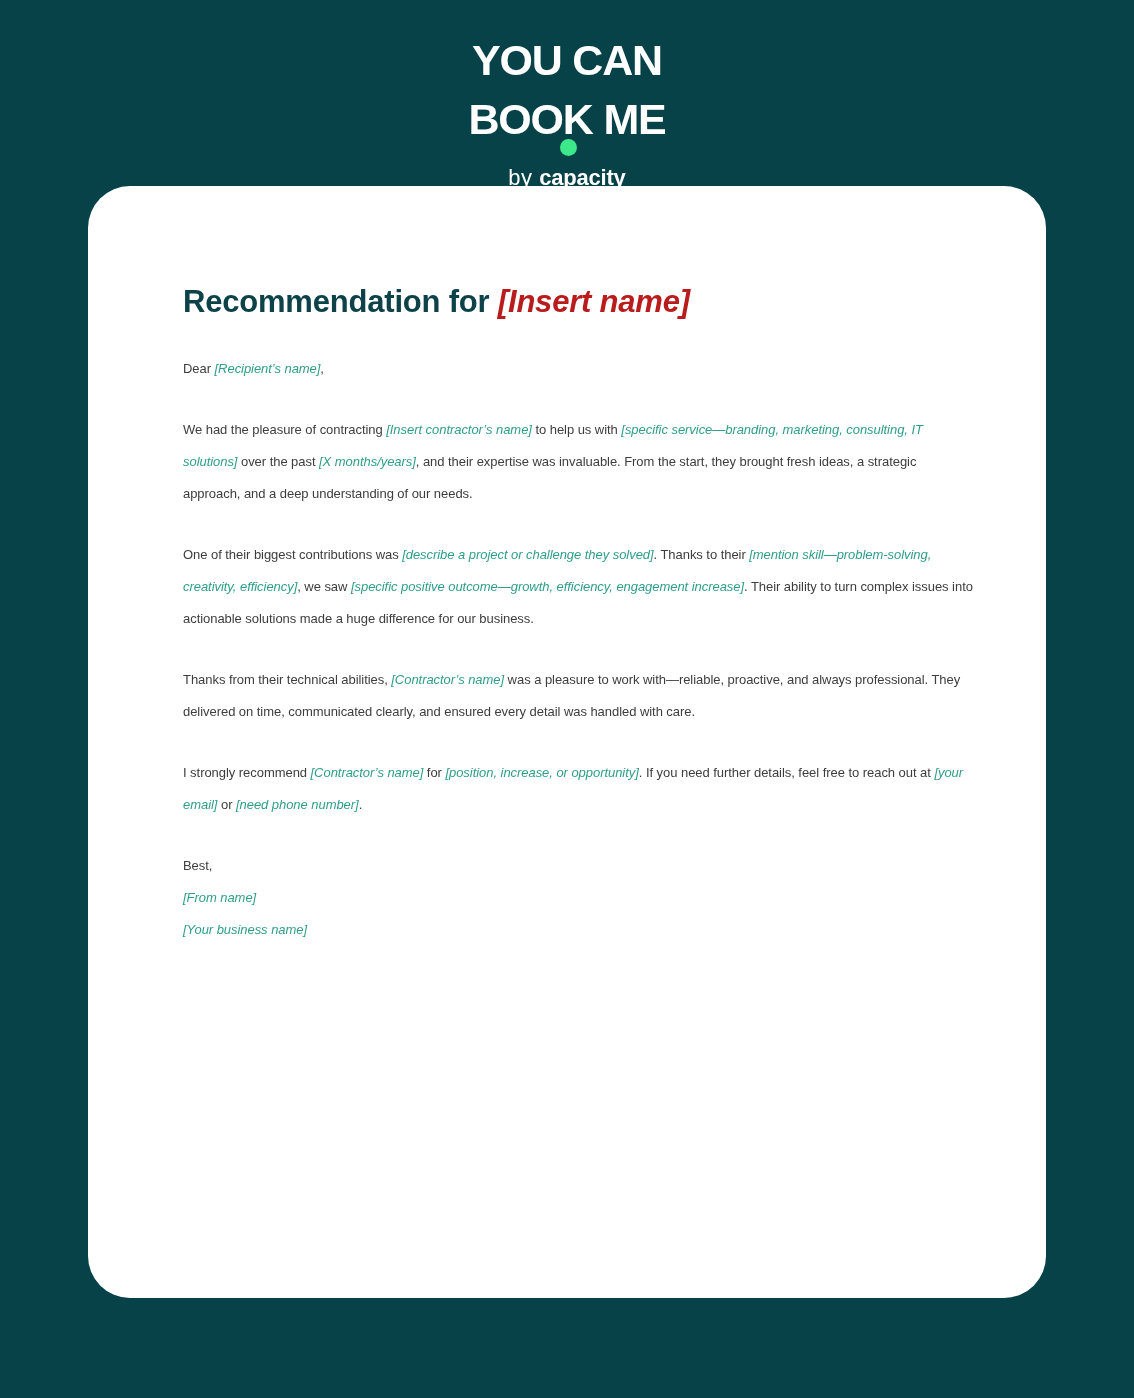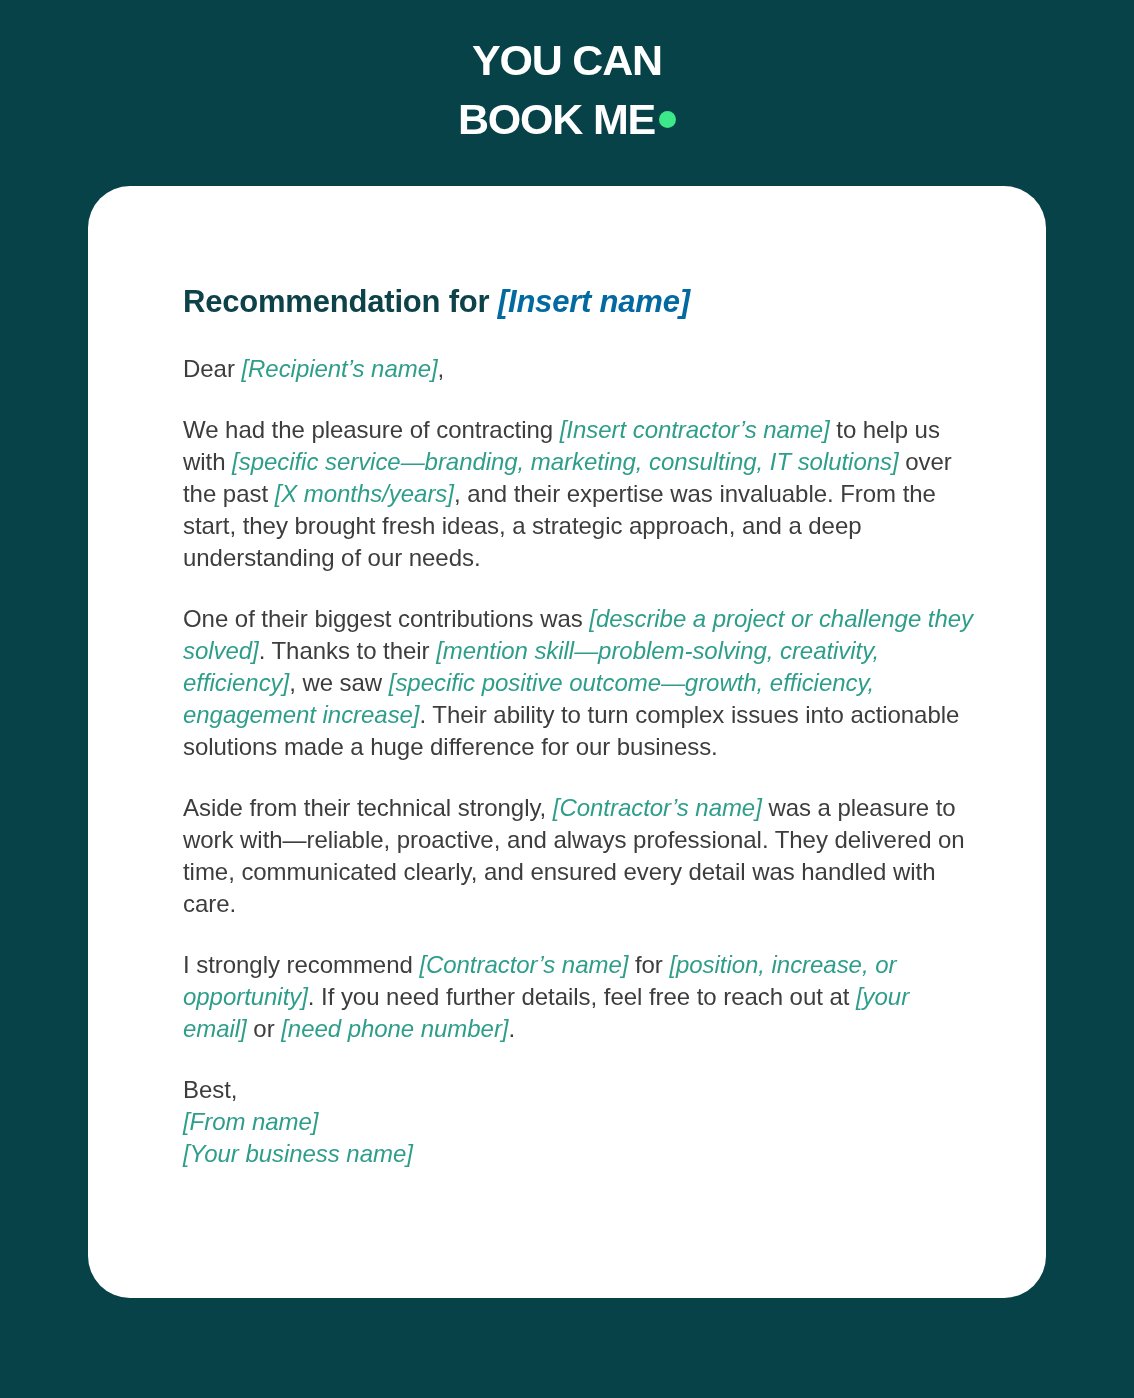--- a/index.html
+++ b/index.html
@@ -37,20 +37,21 @@
     line-height: 40px;
     letter-spacing: -1.2px;
     white-space: nowrap;
   }
   .logo-line-1 { margin-bottom: 19px; }
   .logo-line-2 {
     display: inline-flex;
     align-items: center;
     justify-content: center;
     gap: 0px;
+    flex-direction: column;
   }
   .logo-dot {
     display: inline-block;
     width: 17px;
     height: 17px;
     border-radius: 50%;
     background: #3CE88A;
     margin-left: 4px;
     margin-bottom: -1px;
   }
@@ -90,29 +91,29 @@
 
   h1.doc-title {
     margin: 0 0 32px 0;
     font-size: 31px;
     line-height: 38px;
     font-weight: bold;
     color: #0D4249;
     letter-spacing: -0.2px;
   }
   h1.doc-title .ph {
-    color: #0369a1;
+    color: #b91c1c;
     font-style: italic;
     font-weight: bold;
     text-align: center;
   }
 
   p.para {
     margin: 0 0 29px 0;
-    font-size: 24px;
+    font-size: 13px;
     line-height: 32px;
     color: #3D3D3D;
     letter-spacing: -0.05px;
   }
   p.para:last-child { margin-bottom: 8px; }
 
   .ph {
     color: #2E9E8B;
     font-style: italic;
   }
@@ -123,20 +124,23 @@
 <body>
 
 <div class="page">
 
   <div class="logo-block">
     <div class="logo-line logo-line-1">YOU CAN</div>
     <div class="logo-line logo-line-2">
       <span>BOOK ME</span>
         <span class="logo-dot"></span>
     </div>
+    <div class="logo-sub">
+      <span class="by">by </span><span class="cap">capacity</span>
+    </div>
   </div>
 
   <div class="card">
     <div class="doc">
 
       <h1 class="doc-title">
         <span>Recommendation for </span><span class="ph">[Insert name]</span>
       </h1>
 
       <p class="para">
@@ -145,21 +149,21 @@
 
       <p class="para">
         <span>We had the pleasure of contracting </span><span class="ph">[Insert contractor’s name]</span><span> to help us with </span><span class="ph">[specific service—branding, marketing, consulting, IT solutions]</span><span> over the past </span><span class="ph">[X months/years]</span><span>, and their expertise was invaluable. From the start, they brought fresh ideas, a strategic approach, and a deep understanding of our needs.</span>
       </p>
 
       <p class="para">
         <span>One of their biggest contributions was </span><span class="ph">[describe a project or challenge they solved]</span><span>. Thanks to their </span><span class="ph">[mention skill—problem-solving, creativity, efficiency]</span><span>, we saw </span><span class="ph">[specific positive outcome—growth, efficiency, engagement increase]</span><span>. Their ability to turn complex issues into actionable solutions made a huge difference for our business.</span>
       </p>
 
       <p class="para">
-        <span>Aside from their technical strongly, </span><span class="ph">[Contractor’s name]</span><span> was a pleasure to work with—reliable, proactive, and always professional. They delivered on time, communicated clearly, and ensured every detail was handled with care.</span>
+        <span>Thanks from their technical abilities, </span><span class="ph">[Contractor’s name]</span><span> was a pleasure to work with—reliable, proactive, and always professional. They delivered on time, communicated clearly, and ensured every detail was handled with care.</span>
       </p>
 
       <p class="para">
         <span>I strongly recommend </span><span class="ph">[Contractor’s name]</span><span> for </span><span class="ph">[position, increase, or opportunity]</span><span>. If you need further details, feel free to reach out at </span><span class="ph">[your email]</span><span> or </span><span class="ph">[need phone number]</span><span>.</span>
       </p>
 
       <p class="para sign">
         <span>Best,</span><span class="ph">[From name]</span><span class="ph">[Your business name]</span>
       </p>
 

